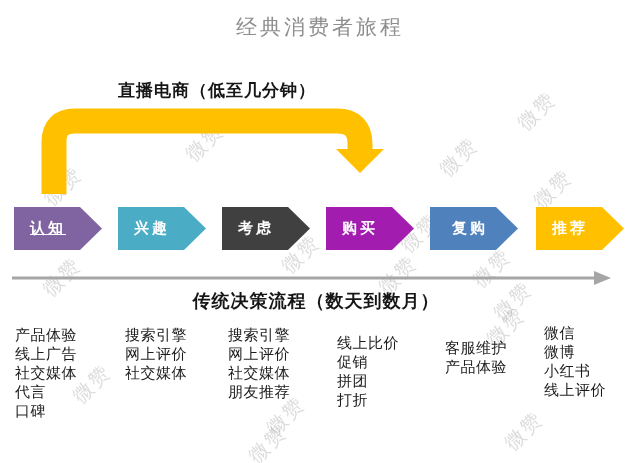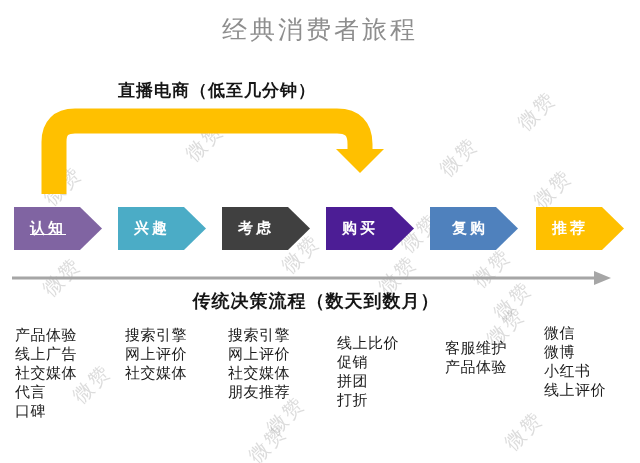--- a/index.html
+++ b/index.html
@@ -10,21 +10,21 @@
   
   .wm{
     position:absolute;z-index:1;font-size:20px;letter-spacing:2px;
     color:rgba(130,130,130,0.28);
     transform:translate(-50%,-50%) rotate(-45deg);
     white-space:nowrap;user-select:none;
   }
   
   .title{
     position:absolute;z-index:2;top:13px;left:0;width:100%;
-    text-align:center;font-size:25px;color:#8e8e8e;letter-spacing:3px;
+    text-align:center;font-size:21px;color:#8e8e8e;letter-spacing:3px;
   }
   
   .live-label{
     position:absolute;z-index:3;top:79px;left:118px;
     font-size:17px;font-weight:bold;color:#161616;letter-spacing:1px;
   }
   .trad-label{
     position:absolute;z-index:3;top:289px;left:0;width:632px;
     text-align:center;font-size:18px;font-weight:bold;color:#161616;letter-spacing:1px;
   }
@@ -83,21 +83,21 @@
     <g>
       <line x1="12" y1="278" x2="596" y2="278" stroke="#A6A6A6" stroke-width="3"></line>
       <polygon points="594,271 594,285 611,278" fill="#A6A6A6"></polygon>
     </g>
   </svg>
 
   <div id="stage-row">
       <div class="chevron" style="left: 14px; background: rgb(128, 100, 162); text-decoration: underline;">认知</div>
       <div class="chevron" style="left: 118px; background: rgb(75, 172, 198);">兴趣</div>
       <div class="chevron" style="left: 222px; background: #404040;">考虑</div>
-      <div class="chevron" style="left: 326px; background: #4c1d95;">购买</div>
+      <div class="chevron" style="left: 326px; background: #a21caf;">购买</div>
       <div class="chevron" style="left: 430px; background: rgb(79, 129, 189); padding-left: 12px;">复购</div>
       <div class="chevron" style="left: 536px; background: rgb(255, 192, 0);">推荐</div>
     </div>
 
   <div class="trad-label">传统决策流程（数天到数月）</div>
 
   <div id="lists">
       <div class="stage-list" style="left: 15px; top: 326px;">
         <div class="li">产品体验</div>
         <div class="li">线上广告</div>

